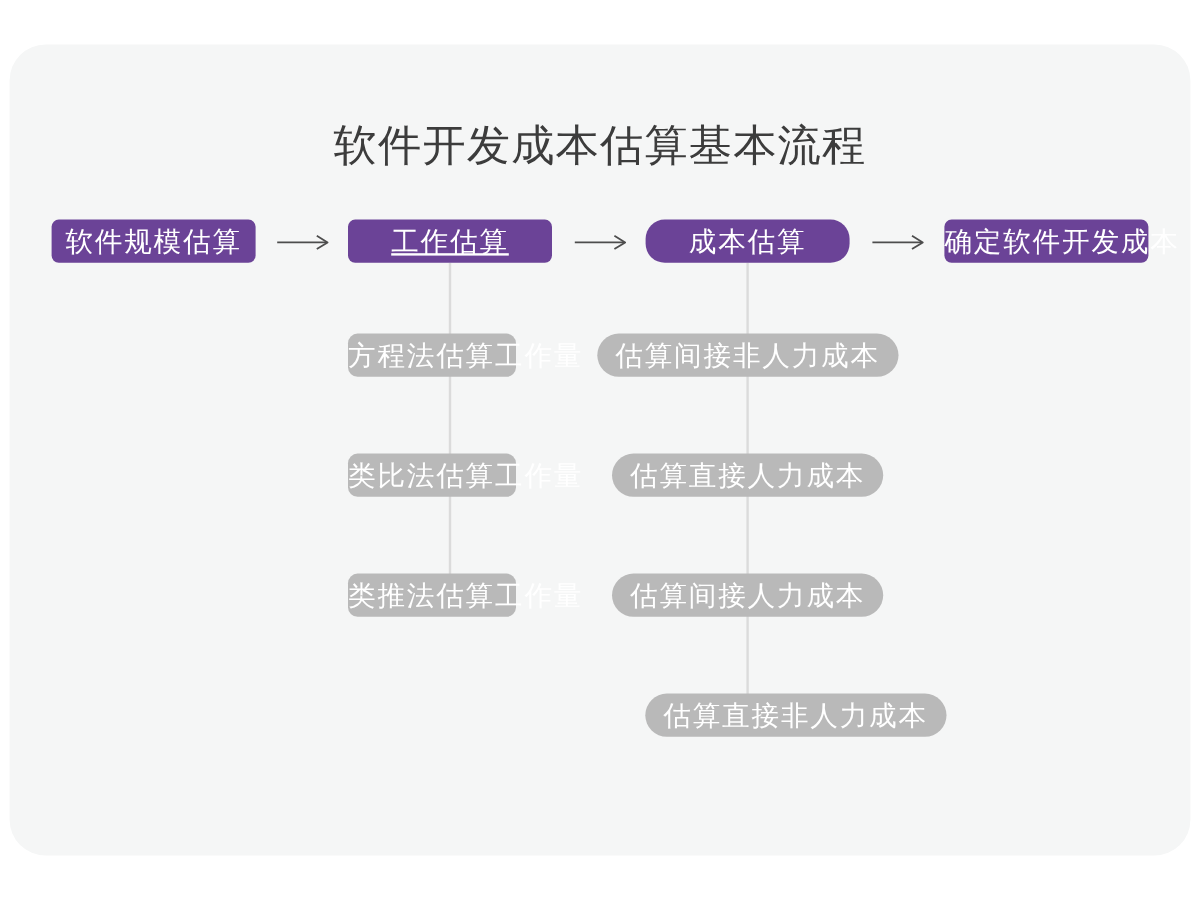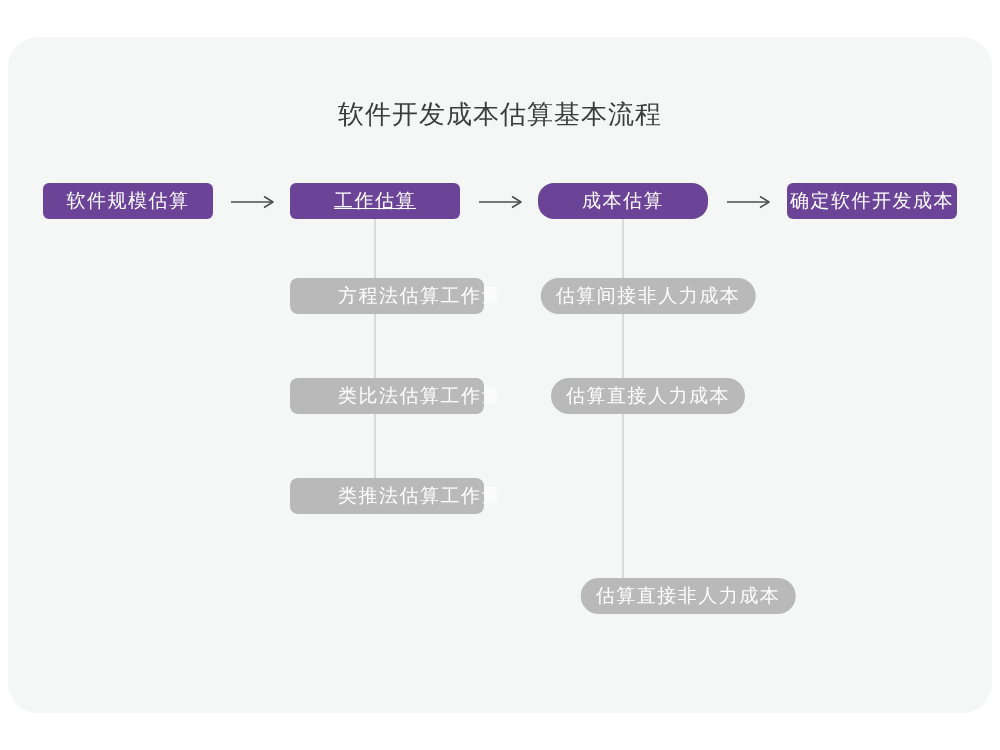--- a/index.html
+++ b/index.html
@@ -20,48 +20,48 @@
     background: var(--canvas-background, #F5F6F6);
     border-radius: 30px;
   }
   .title {
     position: absolute;
     left: 0;
     top: 60px;
     width: 100%;
     margin: 0;
     text-align: center;
-    font-size: 26px;
+    font-size: 36px;
     font-weight: 500;
     letter-spacing: 1px;
     color: var(--title-text, #3C3C3C);
   }
   .node {
     position: absolute;
     height: 36px;
     line-height: 36px;
     text-align: center;
     white-space: nowrap;
     color: var(--node-text, #ffffff);
-    font-size: 19px;
+    font-size: 23px;
     letter-spacing: 1.5px;
     box-sizing: border-box;
     z-index: 2;
   }
   .node.primary {
     background: var(--primary-node, #6B4397);
     border-radius: 6px;
     width: 170px;
   }
   .node.secondary {
     background: var(--secondary-node, #B9B9B9);
     border-radius: 8px;
   }
-  .node.col2 { left: 282px; width: 194px; padding-left: 48px; }
-  .node.col3 { left: 640px; transform: translateX(-50%); padding: 0 15px; border-radius: 18px; }
+  .node.col2 { left: 282px; width: 140px; }
+  .node.col3 { left: 615px; transform: translateX(-50%); padding: 0 15px; border-radius: 18px; }
   .vline {
     position: absolute;
     width: 2px;
     background: var(--connector-line, #DBDBDB);
     z-index: 1;
   }
   .arrow {
     position: absolute;
     top: 158px;
     color: var(--arrow, #4D4D4D);
@@ -106,15 +106,16 @@
   </span>
 
   <div class="node primary" style="left:779px; top:146px;">确定软件开发成本</div>
 
   <div class="node secondary col2" style="top:241px;">方程法估算工作量</div>
   <div class="node secondary col2" style="top:341px;">类比法估算工作量</div>
   <div class="node secondary col2" style="top:441px;">类推法估算工作量</div>
 
   <div class="node secondary col3" style="top:241px;">估算间接非人力成本</div>
   <div class="node secondary col3" style="top:341px;">估算直接人力成本</div>
+  <div class="node secondary col3" style="top:441px;">估算间接人力成本</div>
   <div class="node secondary col3" style="top:541px;margin-left:40px;">估算直接非人力成本</div>
 
 </div>
 
 </body></html>

